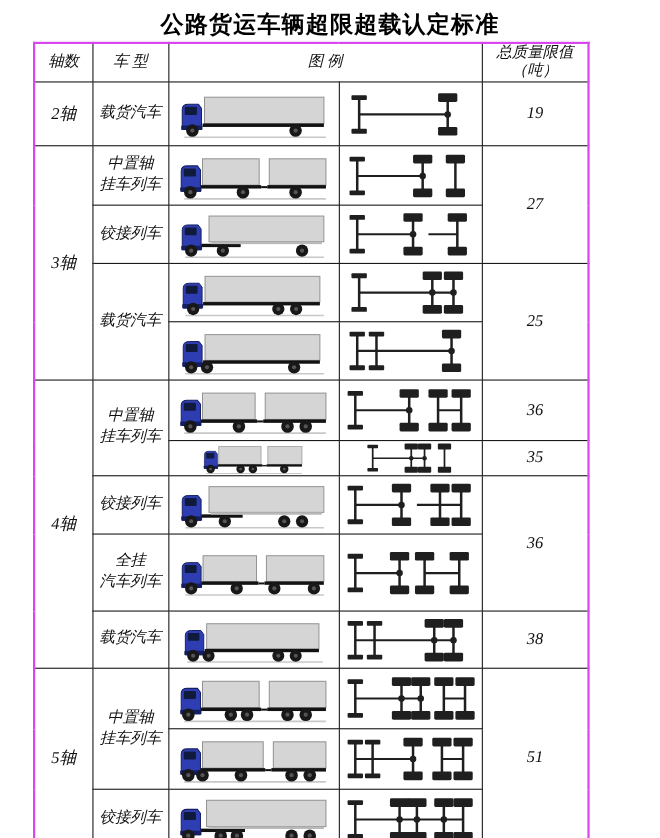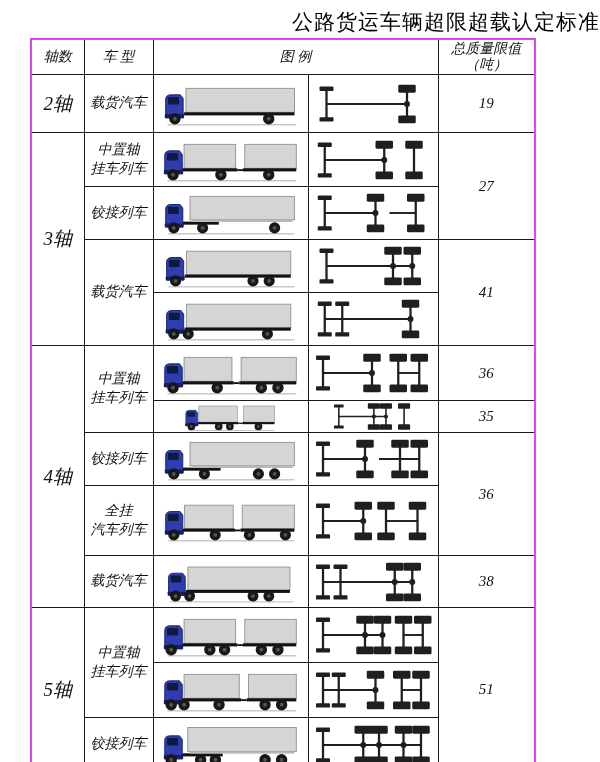--- a/index.html
+++ b/index.html
@@ -3,23 +3,23 @@
 <meta charset="utf-8">
 <style>
   html,body{margin:0;padding:0;background:#ffffff;}
   body{
     width:600px;height:762px;overflow:hidden;
     font-family:"Liberation Serif","DejaVu Serif",serif;
     color:#111;
     position:relative;
   }
   .page-title{
-    text-align:right;
+    text-align:center;
     font-size:21px;
-    font-weight:normal;
+    font-weight:bold;
     letter-spacing:1px;
     padding-top:8px;
     height:30px;
     color:#000;
   }
   table.std{
     border-collapse:collapse;
     table-layout:fixed;
     width:504px;
     margin-left:30px;
@@ -33,21 +33,21 @@
     vertical-align:middle;
     font-weight:normal;
     overflow:hidden;
   }
   th.hdr{
     font-size:14px;
     font-weight:bold;
     height:34px;
     line-height:1.15;
   }
-  td.axle-col{font-size:19px;}
+  td.axle-col{font-size:15px;}
   td.type-col{font-size:14px;line-height:1.35;}
   td.limit-col{font-size:15px;}
   td.img-col svg,td.diag-col svg{display:block;margin:0 auto;}
   .two-line div{display:block;}
 </style>
 </head>
 <body>
 
 <div class="page-title">公路货运车辆超限超载认定标准</div>
 
@@ -213,21 +213,21 @@
             <line x1="88" y1="7" x2="88" y2="41" stroke="#1f1f1f" stroke-width="2.6"></line>
             <rect x="78" y="2" width="20" height="9" rx="1.5" fill="#1f1f1f"></rect>
             <rect x="78" y="37" width="20" height="9" rx="1.5" fill="#1f1f1f"></rect>
             <circle cx="88" cy="24" r="3.4" fill="#1f1f1f"></circle>
             <line x1="110" y1="7" x2="110" y2="41" stroke="#1f1f1f" stroke-width="2.6"></line>
             <rect x="100" y="2" width="20" height="9" rx="1.5" fill="#1f1f1f"></rect>
             <rect x="100" y="37" width="20" height="9" rx="1.5" fill="#1f1f1f"></rect>
             <circle cx="110" cy="24" r="3.4" fill="#1f1f1f"></circle>
           </svg>
         </td>
-        <td class="limit-col" rowspan="2">41</td>
+        <td class="limit-col" rowspan="2">25</td>
       </tr>
       <tr style="height: 53px;">
         <td class="img-col">
           <svg viewBox="0 0 150 50" width="139" height="45">
             <line x1="6" y1="47.6" x2="146" y2="47.6" stroke="#c8c8c8" stroke-width="1.6"></line>
             <rect x="26" y="8" width="116" height="26" fill="#d5d5d5" stroke="#929292" stroke-width="1"></rect>
             <rect x="24" y="34" width="118" height="3.4" fill="#121212"></rect>
             <path d="M 4 40 L 4 20 Q 4 15 10 15 L 20 15 L 23 19 L 23 40 Z" fill="#2e3eb2" stroke="#141f63" stroke-width="1"></path>
             <rect x="6.5" y="17.5" width="12" height="8" rx="1" fill="#101a3c"></rect>
             <rect x="3" y="36" width="21" height="4.5" rx="1" fill="#141f63"></rect>

